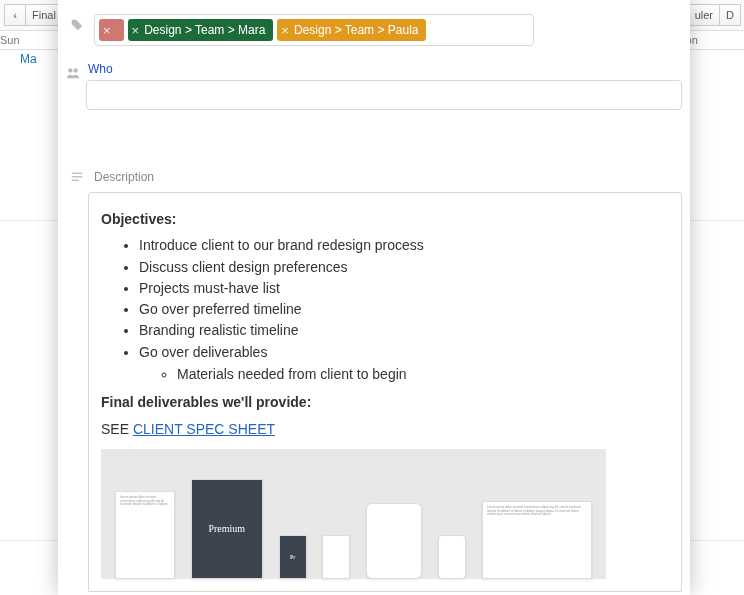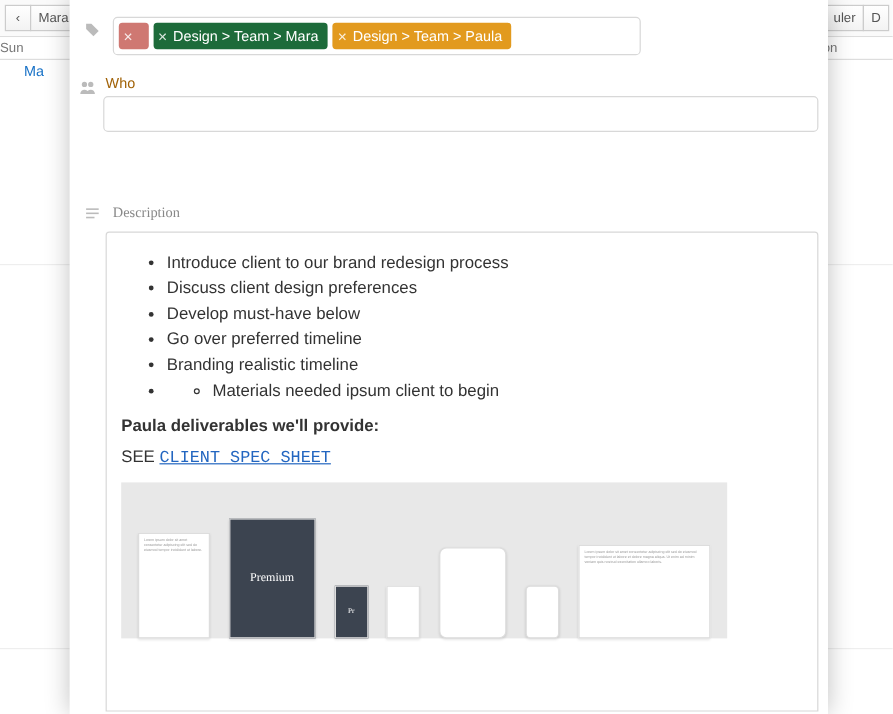--- a/index.html
+++ b/index.html
@@ -132,38 +132,37 @@
       cursor: pointer;
       opacity: 0.85;
     }
     .tag-pink   { background: #cf7872; }
     .tag-green  { background: #1d6b3a; }
     .tag-orange { background: #e29a1e; }
 
     
     .who-label {
       font-size: 12px;
-      color: #a16207;
+      color: #1d4ed8;
       margin-bottom: 4px;
       padding-left: 2px;
     }
     .who-input {
       border: 1px solid #d8d8d8;
       border-radius: 4px;
       height: 30px;
       width: 596px;
     }
 
     
     .desc-header {
       display: flex;
       align-items: center;
       padding: 4px 8px 4px 8px;
       margin-top: 50px;
-      font-family: Liberation Serif, serif;
     }
     .desc-header .row-icon { padding-top: 0; }
     .desc-header-label {
       font-size: 12px;
       color: #888;
       margin-left: 6px;
     }
     .desc-box {
       margin: 4px 8px 0 30px;
       border: 1px solid #d8d8d8;
@@ -172,21 +171,21 @@
       height: 400px;
       overflow: hidden;
       font-size: 14px;
       color: #333;
       line-height: 1.45;
     }
     .desc-box strong { font-weight: 700; }
     .desc-box ul { padding-left: 22px; margin: 4px 0 8px 0; }
     .desc-box ul ul { margin: 2px 0 0 0; }
     .desc-box li { margin: 1px 16px; }
-    .desc-box a { color: #2366c0; text-decoration: underline; font-family: Liberation Mono, monospace; }
+    .desc-box a { color: #2366c0; text-decoration: underline; }
     .desc-box p { margin: 6px 0; }
 
     .branding-image {
       margin-top: 10px;
       background: #e8e8e8;
       width: 505px;
       height: 130px;
       display: flex;
       align-items: flex-end;
       justify-content: space-around;
@@ -205,21 +204,21 @@
 
     
     .ico { width:14px; height:14px; fill:#bbb; }
   </style>
 </head>
 <body>
 
 <div class="cal-bg">
   <div class="cal-toolbar">
     <button class="nav-btn">‹</button>
-    <button class="nav-btn">Mara</button>
+    <button class="nav-btn">Final</button>
     <div class="right-fragment">
       <button class="nav-btn">uler</button>
       <button class="nav-btn">D</button>
     </div>
   </div>
   <div class="cal-days">
     <div class="cal-day">Sun</div>
     <div class="cal-day" style="flex:9"></div>
     <div class="cal-day">Mon</div>
   </div>
@@ -271,33 +270,34 @@
       <svg class="ico" viewBox="0 0 16 16">
           <rect x="2" y="3" width="12" height="1.5"></rect>
           <rect x="2" y="7" width="12" height="1.5"></rect>
           <rect x="2" y="11" width="8" height="1.5"></rect>
         </svg>
     </div>
     <div class="desc-header-label">Description</div>
   </div>
 
   <div class="desc-box">
+    <p><strong>Objectives:</strong></p>
     <ul>
       <li>Introduce client to our brand redesign process</li>
       <li>Discuss client design preferences</li>
-      <li>Develop must-have below</li>
+      <li>Projects must-have list</li>
       <li>Go over preferred timeline</li>
       <li>Branding realistic timeline</li>
-      <li>
+      <li><span>Go over deliverables</span>
         <ul>
-          <li>Materials needed ipsum client to begin</li>
+          <li>Materials needed from client to begin</li>
         </ul>
       </li>
     </ul>
-    <p><strong>Paula deliverables we'll provide:</strong></p>
+    <p><strong>Final deliverables we'll provide:</strong></p>
     <p>
       <span>SEE </span><a href="#">CLIENT SPEC SHEET</a>
     </p>
 
     <div class="branding-image">
       <div class="card" style="height:88px;">
           <div class="card-inner-text">Lorem ipsum dolor sit amet consectetur adipiscing elit sed do eiusmod tempor incididunt ut labore.</div>
         </div>
       <div class="card dk" style="width:72px;height:100px;">
           <div class="sig">Premium</div>

